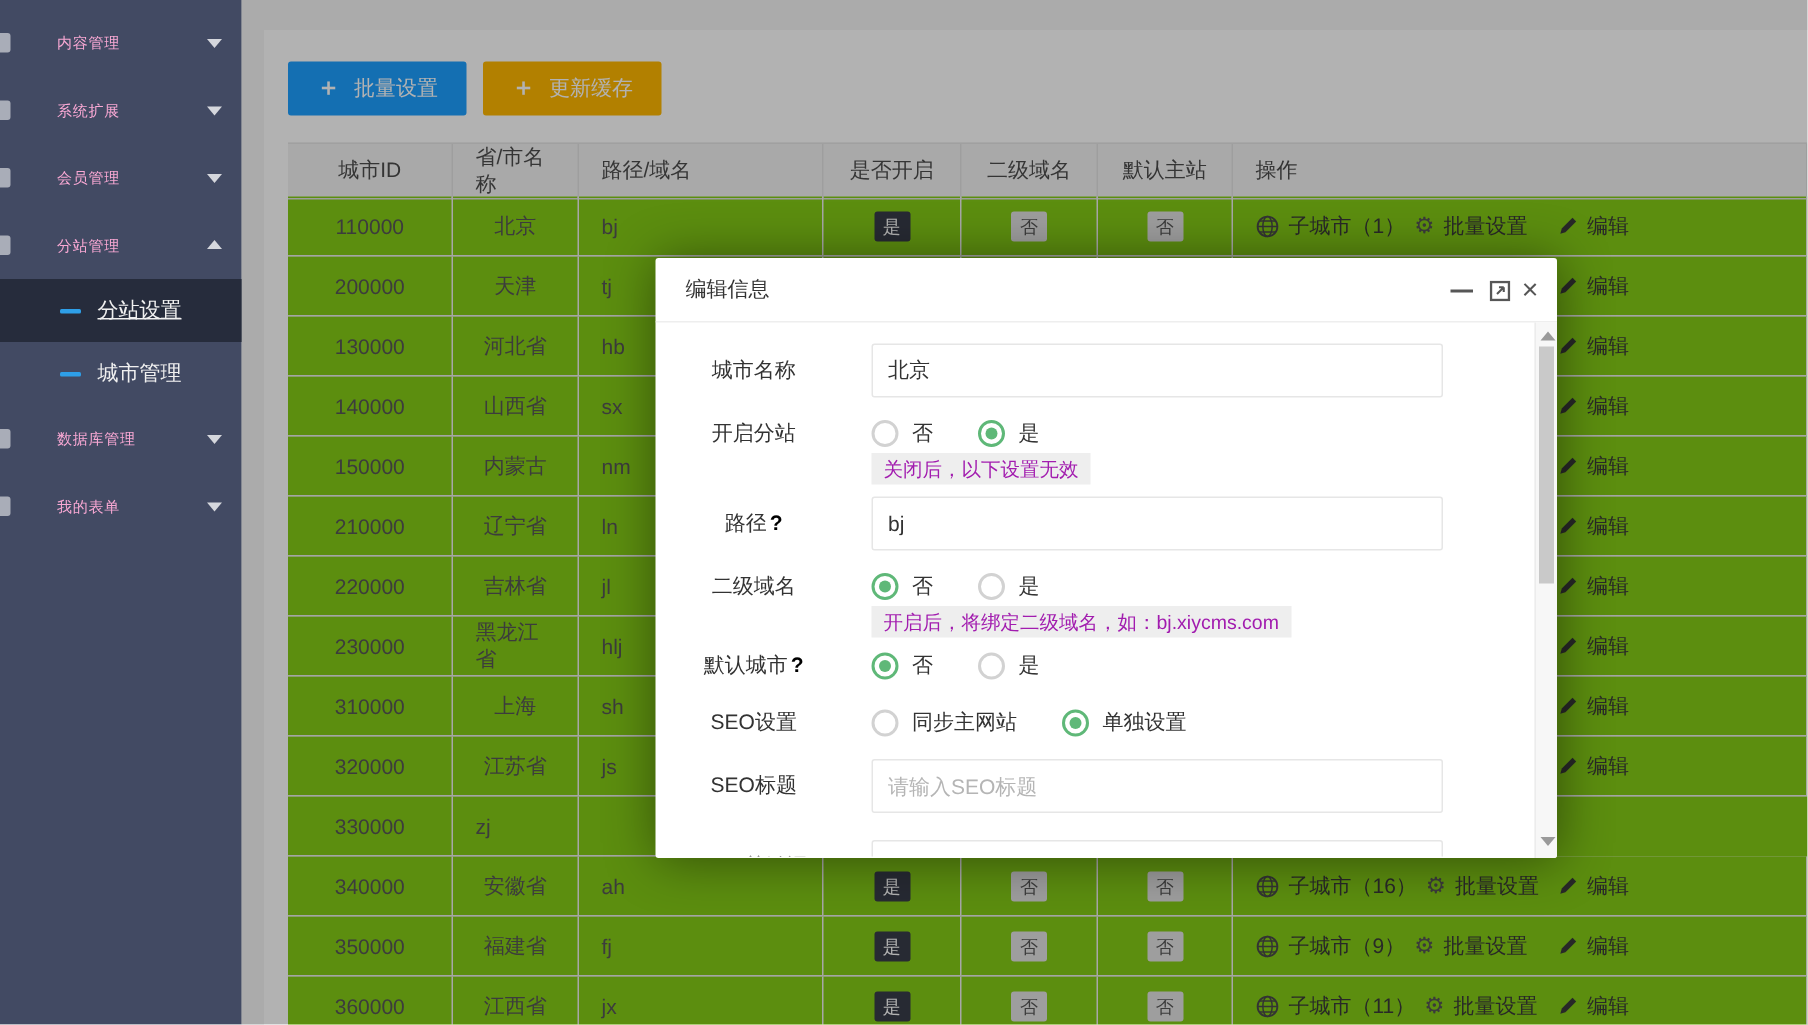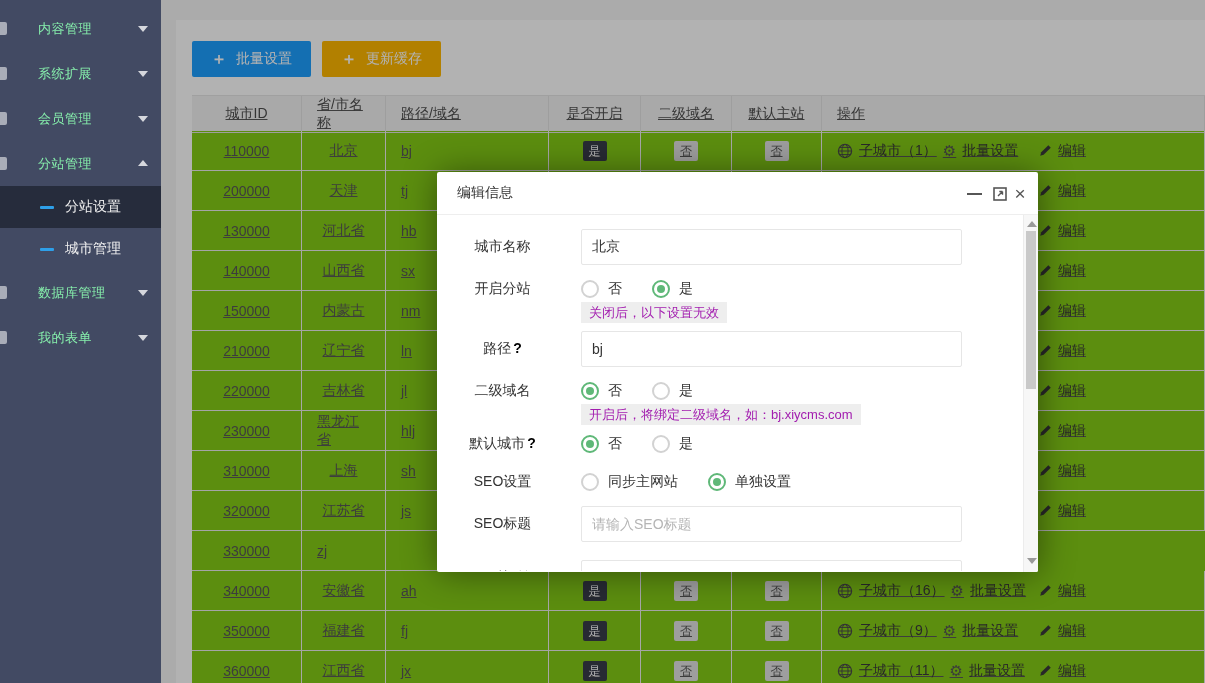--- a/index.html
+++ b/index.html
@@ -4,49 +4,49 @@
 <style>
   * { margin:0; padding:0; box-sizing:border-box; }
   html,body { width:1205px; height:683px; overflow:hidden;
     font-family:"Liberation Sans","DejaVu Sans",sans-serif; background:#f5f5f5; }
   body { position:relative; }
 
   
   .sidebar { position:absolute; left:0; top:0; width:161px; height:683px;
     background:#424a63; z-index:5; padding-top:6px; }
   .side-item { position:relative; height:45px; display:flex; align-items:center;
-    color:#86efac; font-size:13px; cursor:pointer; }
+    color:#f9a8d4; font-size:10px; cursor:pointer; }
   .side-item .lbl { margin-left:38px; letter-spacing:.5px; }
   .icon-sliver { position:absolute; left:0; top:16px; width:7px; height:13px;
     background:rgba(255,255,255,.55); border-radius:0 2px 2px 0; }
   .chev { position:absolute; right:13px; top:20px; width:0; height:0;
     border-left:5px solid transparent; border-right:5px solid transparent;
     border-top:6px solid rgba(255,255,255,.78); }
   .chev.up { border-top:none; border-bottom:6px solid rgba(255,255,255,.78); top:19px; }
   .side-sub { position:relative; height:42px; display:flex; align-items:center;
     color:#f0f0f0; font-size:14px; cursor:pointer; }
-  .side-sub.active { background:#262c3c; }
+  .side-sub.active { background:#262c3c;text-decoration:underline; }
   .dash { width:14px; height:3px; background:#2e9fe8; border-radius:1px;
     margin-left:40px; margin-right:11px; flex:none; }
 
   
   .content { position:absolute; left:161px; top:0; right:0; bottom:0; background:#f5f5f5; }
   .card { position:absolute; left:15px; top:20px; right:0; bottom:-10px; background:#ffffff; }
   .toolbar { padding:21px 0 0 16px; display:flex; gap:11px; }
   .btn { height:36px; display:inline-flex; align-items:center; gap:9px; padding:0 19px;
     border:none; border-radius:2px; color:#fff; font-size:14px; cursor:pointer;
     font-family:inherit; }
   .btn .plus { font-size:16px; font-weight:bold; line-height:1; }
   .btn.blue { background:#1E9FFF; }
   .btn.gold { background:#FFB800; }
 
   
   .table { margin:18px 0 0 16px; font-size:14px; color:#5a5a5a; }
   .t-head, .t-row { display:grid;
-    grid-template-columns:110px 84px 163px 92px 91px 90px 1fr;text-decoration:underline; }
+    grid-template-columns:110px 84px 163px 92px 91px 90px 1fr; }
   .t-head { background:#f2f2f2; height:36px; border-top:1px solid #e6e6e6; }
   .th { display:flex; align-items:center; padding:0 15px; color:#4d4d4d;
     border-right:1px solid #e3e3e3; border-bottom:1px solid #e3e3e3; }
   .t-row { height:40px; background:#84cc16; }
   .td { display:flex; align-items:center; padding:0 15px;
     border-right:1px solid #efefef; border-bottom:1px solid #ececec; color:#575757; }
   .c-center { justify-content:center; }
   .badge { font-size:12px; padding:2px 6px; border-radius:2px; line-height:16px; }
   .badge.dark { background:#393D49; color:#fff; }
   .badge.light { background:#e2e2e2; color:#555; }

